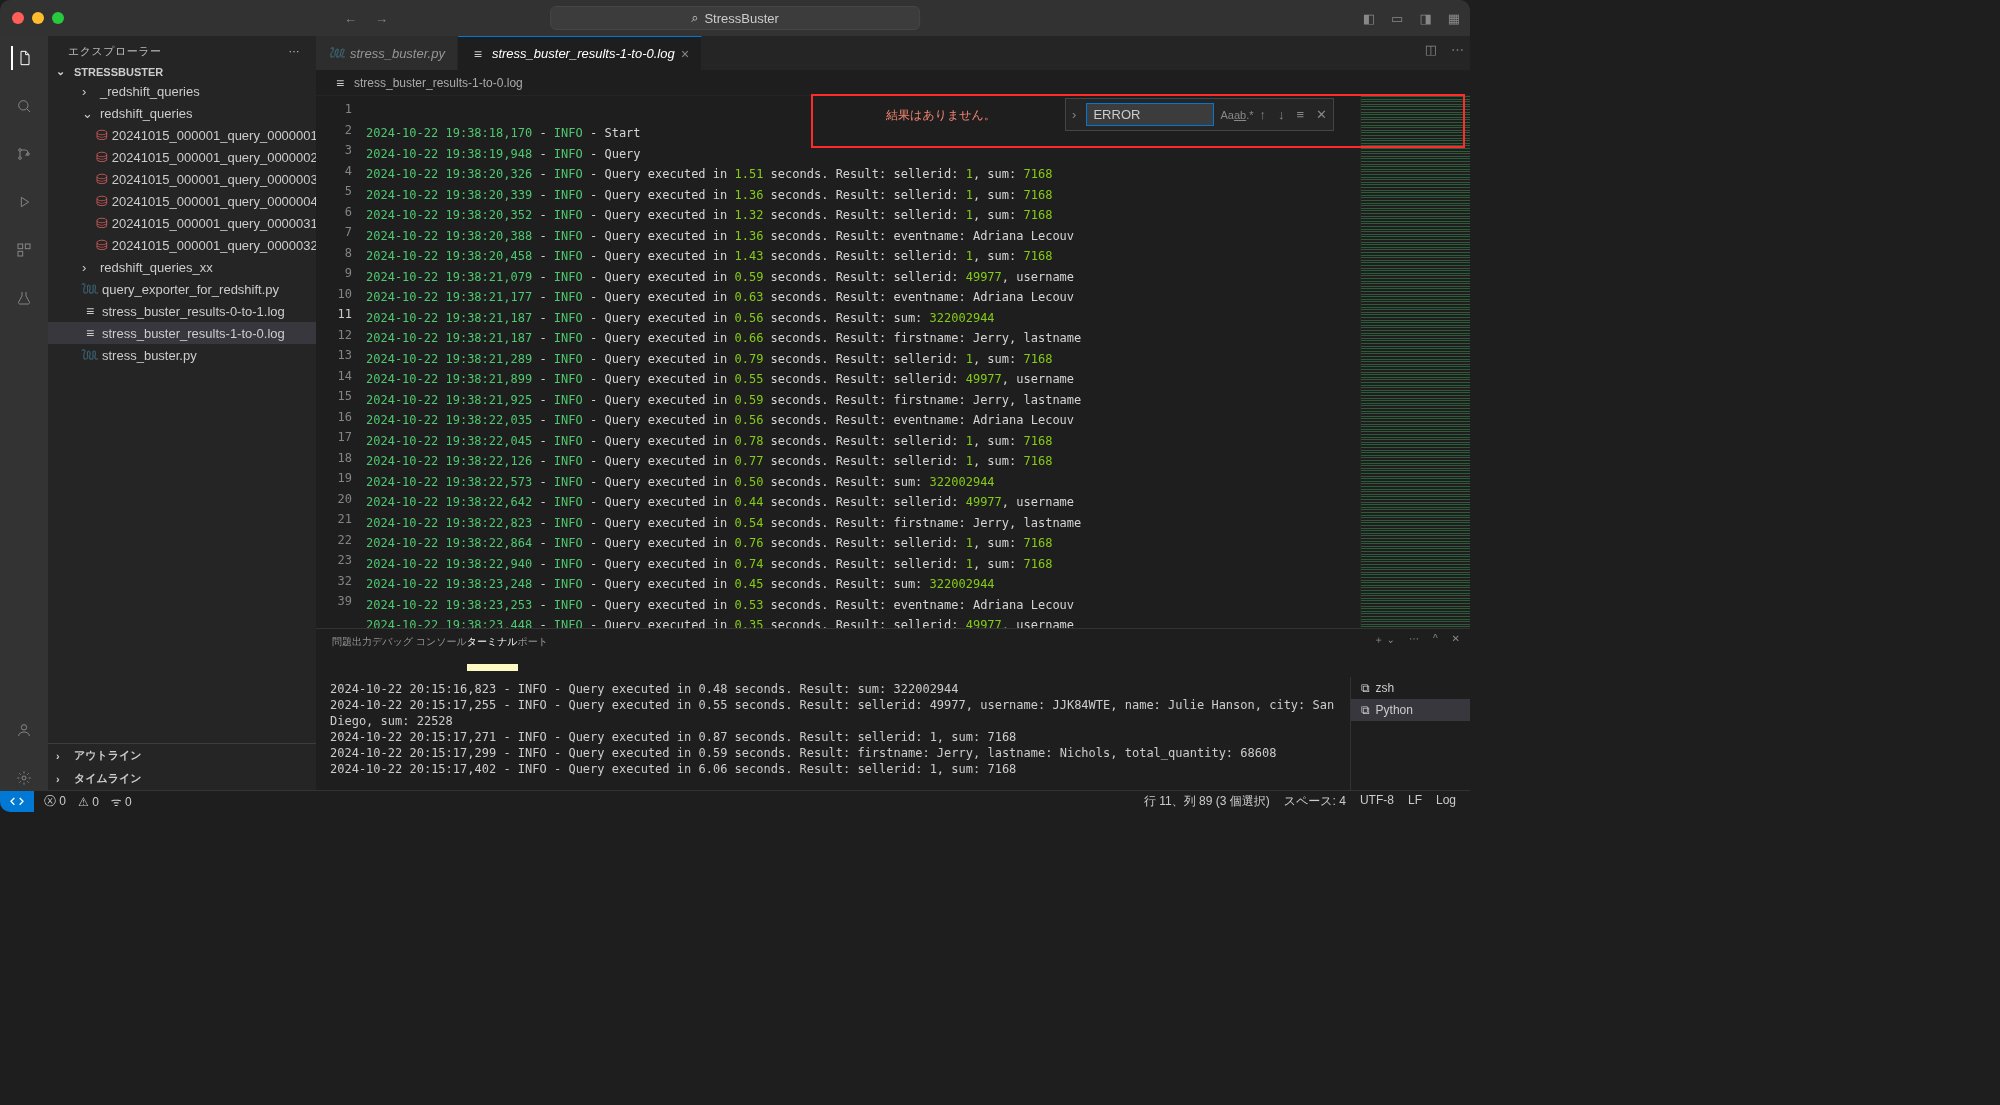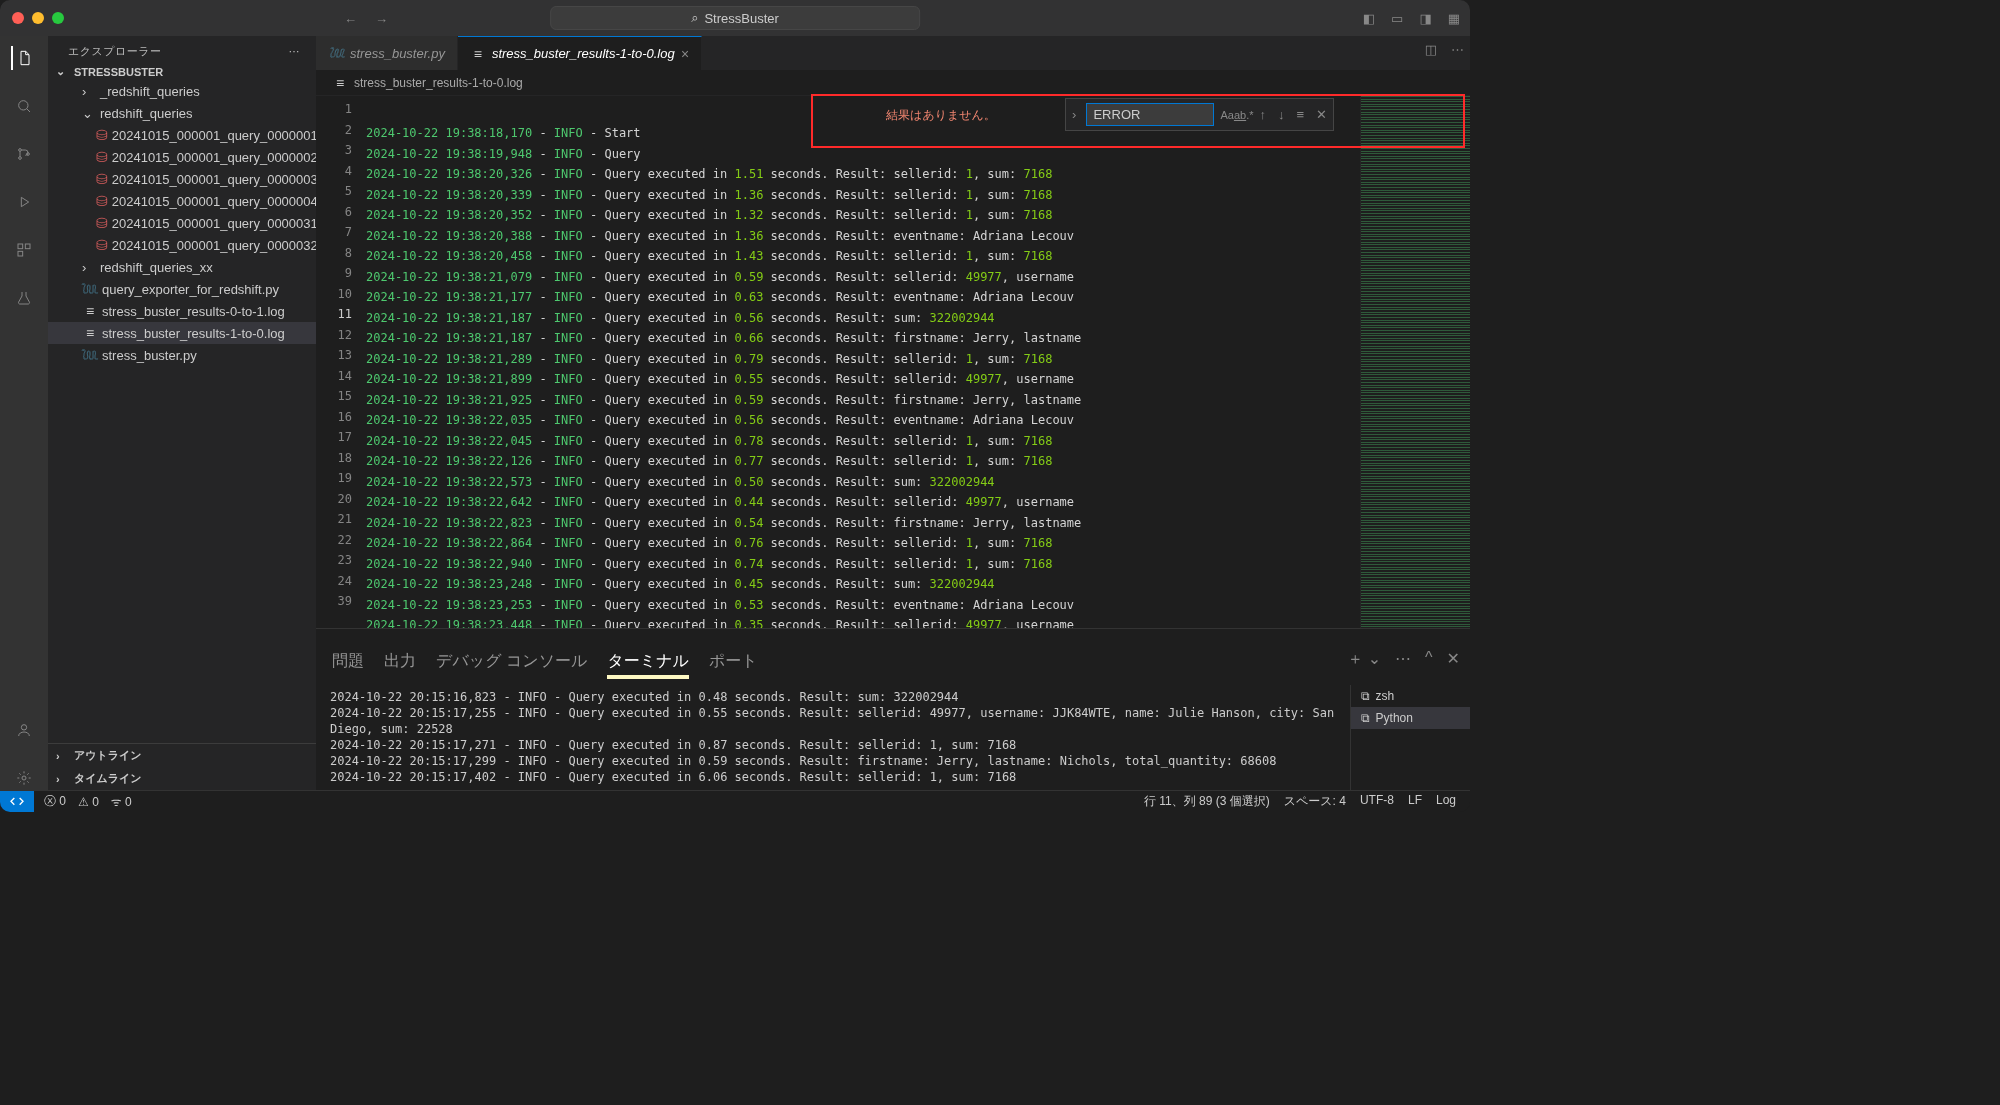--- a/index.html
+++ b/index.html
@@ -46,22 +46,22 @@
 .ts { color:#4ec96f; } .info{color:#4ec96f;} .val{color:#84cc16;}
 .minimap { width:110px; background:#1e1e1e; border-left:1px solid #252526; background-image:repeating-linear-gradient(to bottom, rgba(78,201,111,0.35) 0 1px, transparent 1px 2.6px), repeating-linear-gradient(to bottom, rgba(156,220,254,0.25) 0.6px 1.2px, transparent 1.2px 2.6px); }
 .find-widget { position:absolute; top:2px; right:136px; background:#252526; border:1px solid #454545; display:flex; align-items:center; padding:4px 6px; gap:6px; z-index:10; }
 .find-outline { position:absolute; top:-5px; left:-255px; right:-132px; height:54px; border:2px solid #ff2a2a; pointer-events:none; }
 .find-input { background:#3c3c3c; border:1px solid #0078d4; color:#ccc; padding:3px 6px; width:128px; font-size:13px; outline:none; }
 .find-icons { color:#888; display:flex; font-size:11px; }
 .find-msg { color:#f48771; font-size:12px; position:absolute; left:-180px; top:8px; white-space:nowrap; }
 .find-right { display:flex; gap:12px; color:#888; align-items:center; }
 .find-expand { color:#888; margin-right:4px; cursor:pointer; }
 .panel { height:162px; border-top:1px solid #333; display:flex; flex-direction:column; background:#1e1e1e; }
-.panel-tabs { display:flex; gap:20px; padding:6px 16px; font-size:16px; color:#969696; position:relative;margin-top:16px; }
-.panel-tabs .pt.active { color:#fff; border-bottom:4px solid #fef9c3; padding-bottom:3px; }
+.panel-tabs { display:flex; padding:6px 16px; font-size:10px; color:#969696; position:relative; }
+.panel-tabs .pt.active { color:#fff; border-bottom:7px solid #fef9c3; padding-bottom:15px; }
 .panel-tabs .pt { cursor:pointer; }
 .panel-right { position:absolute; right:10px; top:4px; display:flex; gap:14px; color:#888; }
 .panel-body { display:flex; flex:1; min-height:0; }
 .term { flex:1; font-family:Menlo,Consolas,monospace; font-size:12px; line-height:16px; padding:4px 14px; white-space:pre-wrap; color:#ccc; overflow:hidden; }
 .term-side { width:120px; border-left:1px solid #333; font-size:12px; }
 .term-item { display:flex; align-items:center; gap:6px; padding:4px 10px; cursor:pointer; }
 .term-item.active { background:#37373d; }
 .statusbar { height:22px; background:#1e1e1e; border-top:1px solid #333; display:flex; align-items:center; font-size:12px; color:#ccc; }
 .sb-remote { background:#0078d4; color:#fff; width:34px; height:100%; display:flex; align-items:center; justify-content:center; }
 .sb-left { display:flex; gap:12px; padding-left:10px; align-items:center; }
@@ -264,21 +264,21 @@
             <div>14</div>
             <div>15</div>
             <div>16</div>
             <div>17</div>
             <div>18</div>
             <div>19</div>
             <div>20</div>
             <div>21</div>
             <div>22</div>
             <div>23</div>
-            <div>24</div>
+            <div>32</div>
             <div>39</div>
           </div>
         <div class="code" id="code"><div><span class="ts">2024-10-22 19:38:18,170</span> - <span class="info">INFO</span> - Start</div><div><span class="ts">2024-10-22 19:38:19,948</span> - <span class="info">INFO</span> - Query</div><div><span class="ts">2024-10-22 19:38:20,326</span> - <span class="info">INFO</span> - Query executed in <span class="val">1.51</span> seconds. Result: sellerid: <span class="val">1</span>, sum: <span class="val">7168</span></div><div><span class="ts">2024-10-22 19:38:20,339</span> - <span class="info">INFO</span> - Query executed in <span class="val">1.36</span> seconds. Result: sellerid: <span class="val">1</span>, sum: <span class="val">7168</span></div><div><span class="ts">2024-10-22 19:38:20,352</span> - <span class="info">INFO</span> - Query executed in <span class="val">1.32</span> seconds. Result: sellerid: <span class="val">1</span>, sum: <span class="val">7168</span></div><div><span class="ts">2024-10-22 19:38:20,388</span> - <span class="info">INFO</span> - Query executed in <span class="val">1.36</span> seconds. Result: eventname: Adriana Lecouv</div><div><span class="ts">2024-10-22 19:38:20,458</span> - <span class="info">INFO</span> - Query executed in <span class="val">1.43</span> seconds. Result: sellerid: <span class="val">1</span>, sum: <span class="val">7168</span></div><div><span class="ts">2024-10-22 19:38:21,079</span> - <span class="info">INFO</span> - Query executed in <span class="val">0.59</span> seconds. Result: sellerid: <span class="val">49977</span>, username</div><div><span class="ts">2024-10-22 19:38:21,177</span> - <span class="info">INFO</span> - Query executed in <span class="val">0.63</span> seconds. Result: eventname: Adriana Lecouv</div><div><span class="ts">2024-10-22 19:38:21,187</span> - <span class="info">INFO</span> - Query executed in <span class="val">0.56</span> seconds. Result: sum: <span class="val">322002944</span></div><div><span class="ts">2024-10-22 19:38:21,187</span> - <span class="info">INFO</span> - Query executed in <span class="val">0.66</span> seconds. Result: firstname: Jerry, lastname</div><div><span class="ts">2024-10-22 19:38:21,289</span> - <span class="info">INFO</span> - Query executed in <span class="val">0.79</span> seconds. Result: sellerid: <span class="val">1</span>, sum: <span class="val">7168</span></div><div><span class="ts">2024-10-22 19:38:21,899</span> - <span class="info">INFO</span> - Query executed in <span class="val">0.55</span> seconds. Result: sellerid: <span class="val">49977</span>, username</div><div><span class="ts">2024-10-22 19:38:21,925</span> - <span class="info">INFO</span> - Query executed in <span class="val">0.59</span> seconds. Result: firstname: Jerry, lastname</div><div><span class="ts">2024-10-22 19:38:22,035</span> - <span class="info">INFO</span> - Query executed in <span class="val">0.56</span> seconds. Result: eventname: Adriana Lecouv</div><div><span class="ts">2024-10-22 19:38:22,045</span> - <span class="info">INFO</span> - Query executed in <span class="val">0.78</span> seconds. Result: sellerid: <span class="val">1</span>, sum: <span class="val">7168</span></div><div><span class="ts">2024-10-22 19:38:22,126</span> - <span class="info">INFO</span> - Query executed in <span class="val">0.77</span> seconds. Result: sellerid: <span class="val">1</span>, sum: <span class="val">7168</span></div><div><span class="ts">2024-10-22 19:38:22,573</span> - <span class="info">INFO</span> - Query executed in <span class="val">0.50</span> seconds. Result: sum: <span class="val">322002944</span></div><div><span class="ts">2024-10-22 19:38:22,642</span> - <span class="info">INFO</span> - Query executed in <span class="val">0.44</span> seconds. Result: sellerid: <span class="val">49977</span>, username</div><div><span class="ts">2024-10-22 19:38:22,823</span> - <span class="info">INFO</span> - Query executed in <span class="val">0.54</span> seconds. Result: firstname: Jerry, lastname</div><div><span class="ts">2024-10-22 19:38:22,864</span> - <span class="info">INFO</span> - Query executed in <span class="val">0.76</span> seconds. Result: sellerid: <span class="val">1</span>, sum: <span class="val">7168</span></div><div><span class="ts">2024-10-22 19:38:22,940</span> - <span class="info">INFO</span> - Query executed in <span class="val">0.74</span> seconds. Result: sellerid: <span class="val">1</span>, sum: <span class="val">7168</span></div><div><span class="ts">2024-10-22 19:38:23,248</span> - <span class="info">INFO</span> - Query executed in <span class="val">0.45</span> seconds. Result: sum: <span class="val">322002944</span></div><div><span class="ts">2024-10-22 19:38:23,253</span> - <span class="info">INFO</span> - Query executed in <span class="val">0.53</span> seconds. Result: eventname: Adriana Lecouv</div><div><span class="ts">2024-10-22 19:38:23,448</span> - <span class="info">INFO</span> - Query executed in <span class="val">0.35</span> seconds. Result: sellerid: <span class="val">49977</span>, username</div></div>
         <div class="minimap"></div>
 
         <div class="find-widget">
           <div class="find-outline"></div>
           <span class="find-msg">結果はありません。</span>
           <span class="find-expand">›</span>
           <input class="find-input" value="ERROR" style="">

